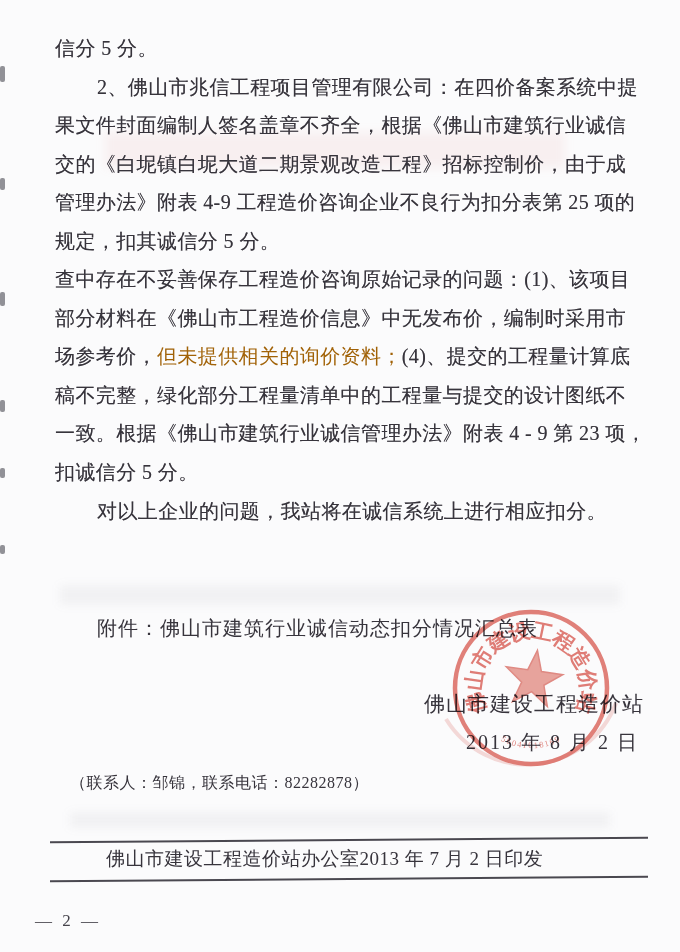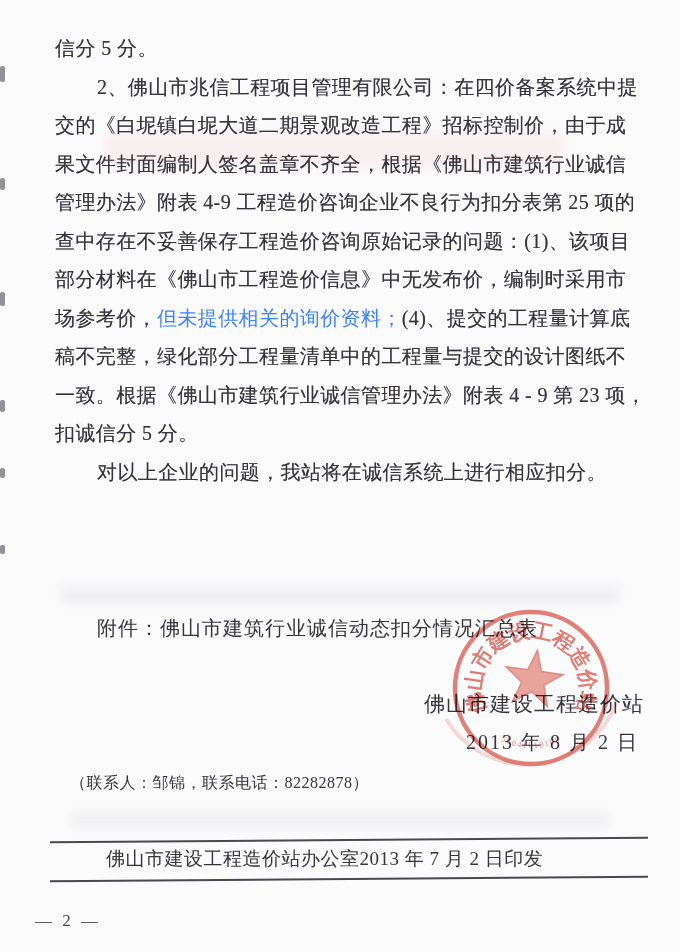--- a/index.html
+++ b/index.html
@@ -10,21 +10,21 @@
     color:#37343c; overflow:hidden;
   }
   
   .doc-body{position:absolute; left:55px; top:29px; width:592px;}
   .line{
     height:38.55px; line-height:38.55px; font-size:20px;
     letter-spacing:0.4px; white-space:nowrap;
     text-shadow:0 0 0.5px rgba(55,52,60,0.55);
   }
   .indent{padding-left:42px;}
-  .faint{color:#3b82f6; text-shadow:none;}
+  .faint{color:#a16207; text-shadow:none;}
   
   .attachment{position:absolute; left:97px; top:615px; font-size:20px; letter-spacing:1px; white-space:nowrap;}
   .sign-org{position:absolute; right:36px; top:690px; font-size:21px; letter-spacing:1px; white-space:nowrap;}
   .sign-date{position:absolute; right:41px; top:729px; font-size:20px; letter-spacing:2px; white-space:nowrap;}
   .contact{position:absolute; left:70px; top:773px; font-size:16px; letter-spacing:0.5px; white-space:nowrap;}
   
   .rule{position:absolute; left:50px; width:598px; height:2px; background:#4a4850; transform:rotate(-0.45deg);}
   .rule-top{top:839px;}
   .rule-bottom{top:878px;}
   .colophon-row{
@@ -57,23 +57,24 @@
   <div class="speck" style="top:66px; height:16px;"></div>
   <div class="speck" style="top:178px; height:12px;"></div>
   <div class="speck" style="top:292px; height:14px;"></div>
   <div class="speck" style="top:400px; height:12px;"></div>
   <div class="speck" style="top:468px; height:10px;"></div>
   <div class="speck" style="top:545px; height:9px;"></div>
 
   <div class="doc-body">
     <div class="line">信分 5 分。</div>
     <div class="line indent">2、佛山市兆信工程项目管理有限公司：在四价备案系统中提</div>
+    <div class="line">果文件封面编制人签名盖章不齐全，根据《佛山市建筑行业诚信</div>
     <div class="line">交的《白坭镇白坭大道二期景观改造工程》招标控制价，由于成</div>
-    <div class="line">果文件封面编制人签名盖章不齐全，根据《佛山市建筑行业诚信</div>
     <div class="line">管理办法》附表 4-9 工程造价咨询企业不良行为扣分表第 25 项的</div>
+    <div class="line">规定，扣其诚信分 5 分。</div>
     <div class="line">查中存在不妥善保存工程造价咨询原始记录的问题：(1)、该项目</div>
     <div class="line">部分材料在《佛山市工程造价信息》中无发布价，编制时采用市</div>
     <div class="line"><span>场参考价，</span><span class="faint">但未提供相关的询价资料；</span><span>(4)、提交的工程量计算底</span></div>
     <div class="line">稿不完整，绿化部分工程量清单中的工程量与提交的设计图纸不</div>
     <div class="line">一致。根据《佛山市建筑行业诚信管理办法》附表 4 - 9 第 23 项，</div>
     <div class="line">扣诚信分 5 分。</div>
     <div class="line indent">对以上企业的问题，我站将在诚信系统上进行相应扣分。</div>
   </div>
 
   <div class="attachment">附件：佛山市建筑行业诚信动态扣分情况汇总表</div>

